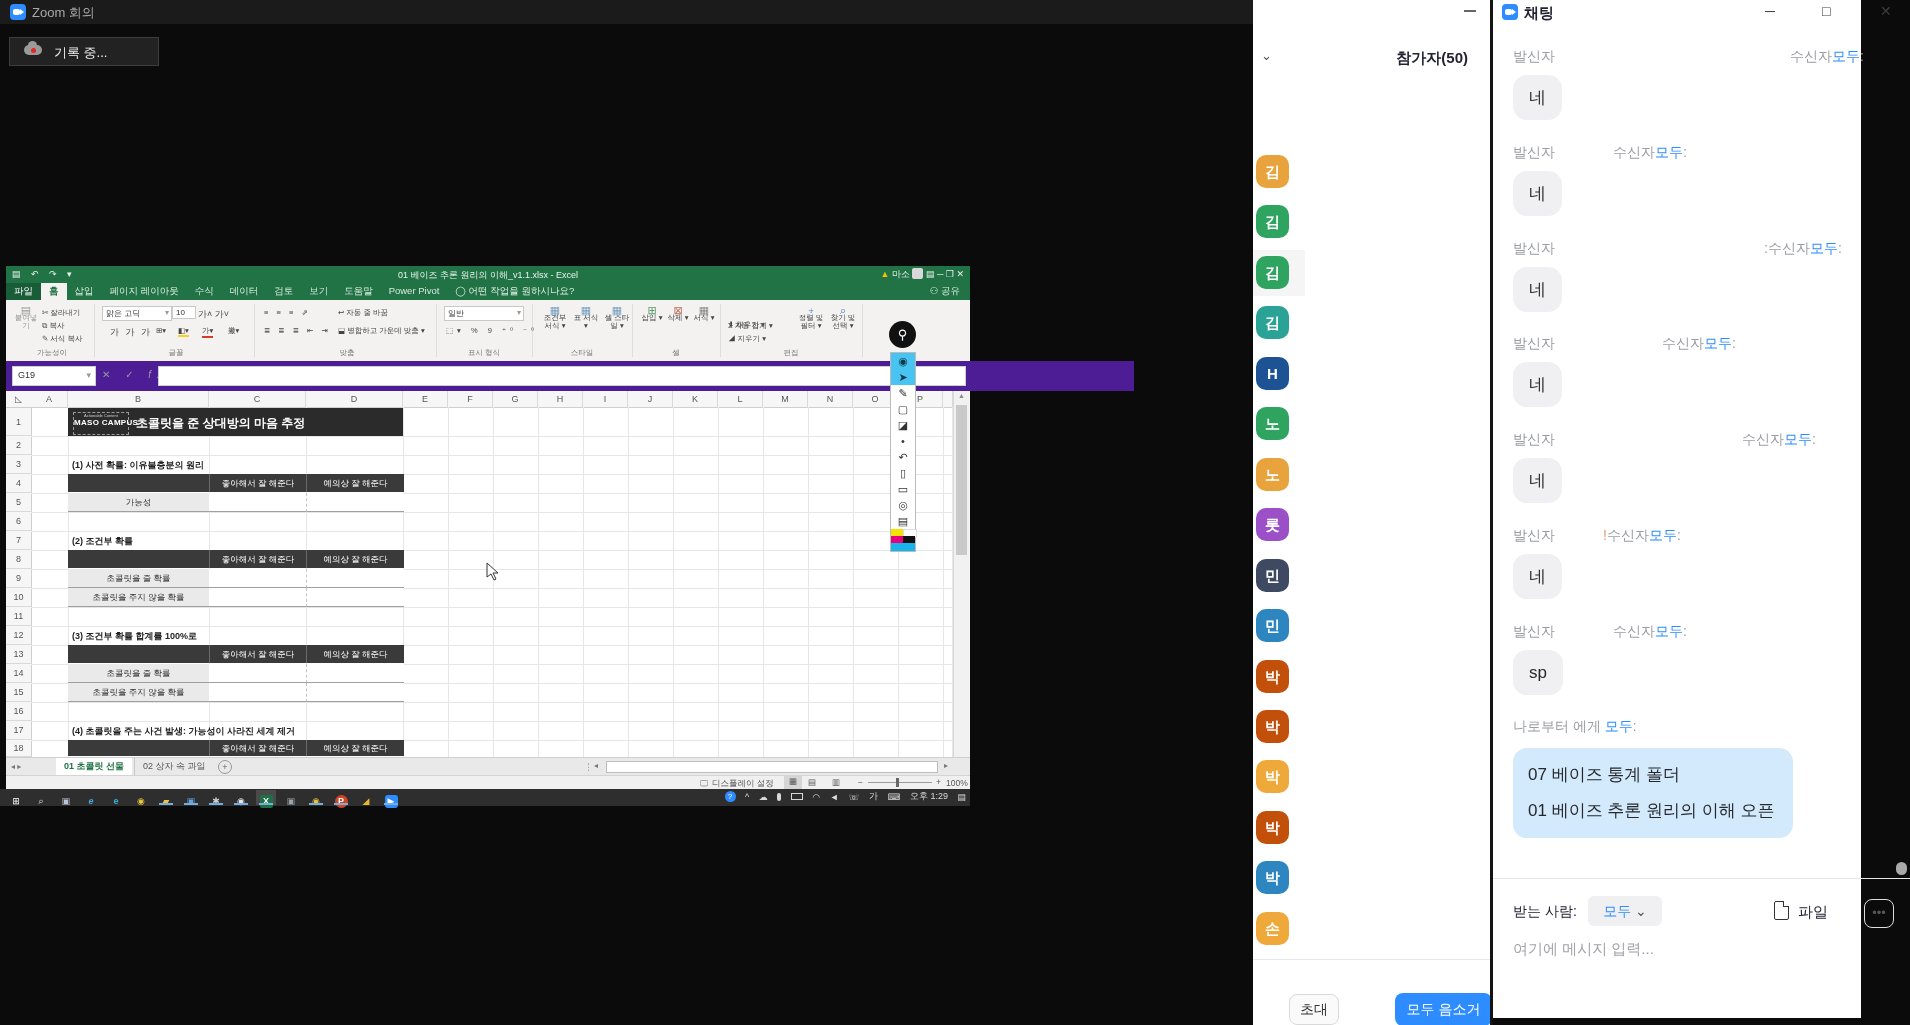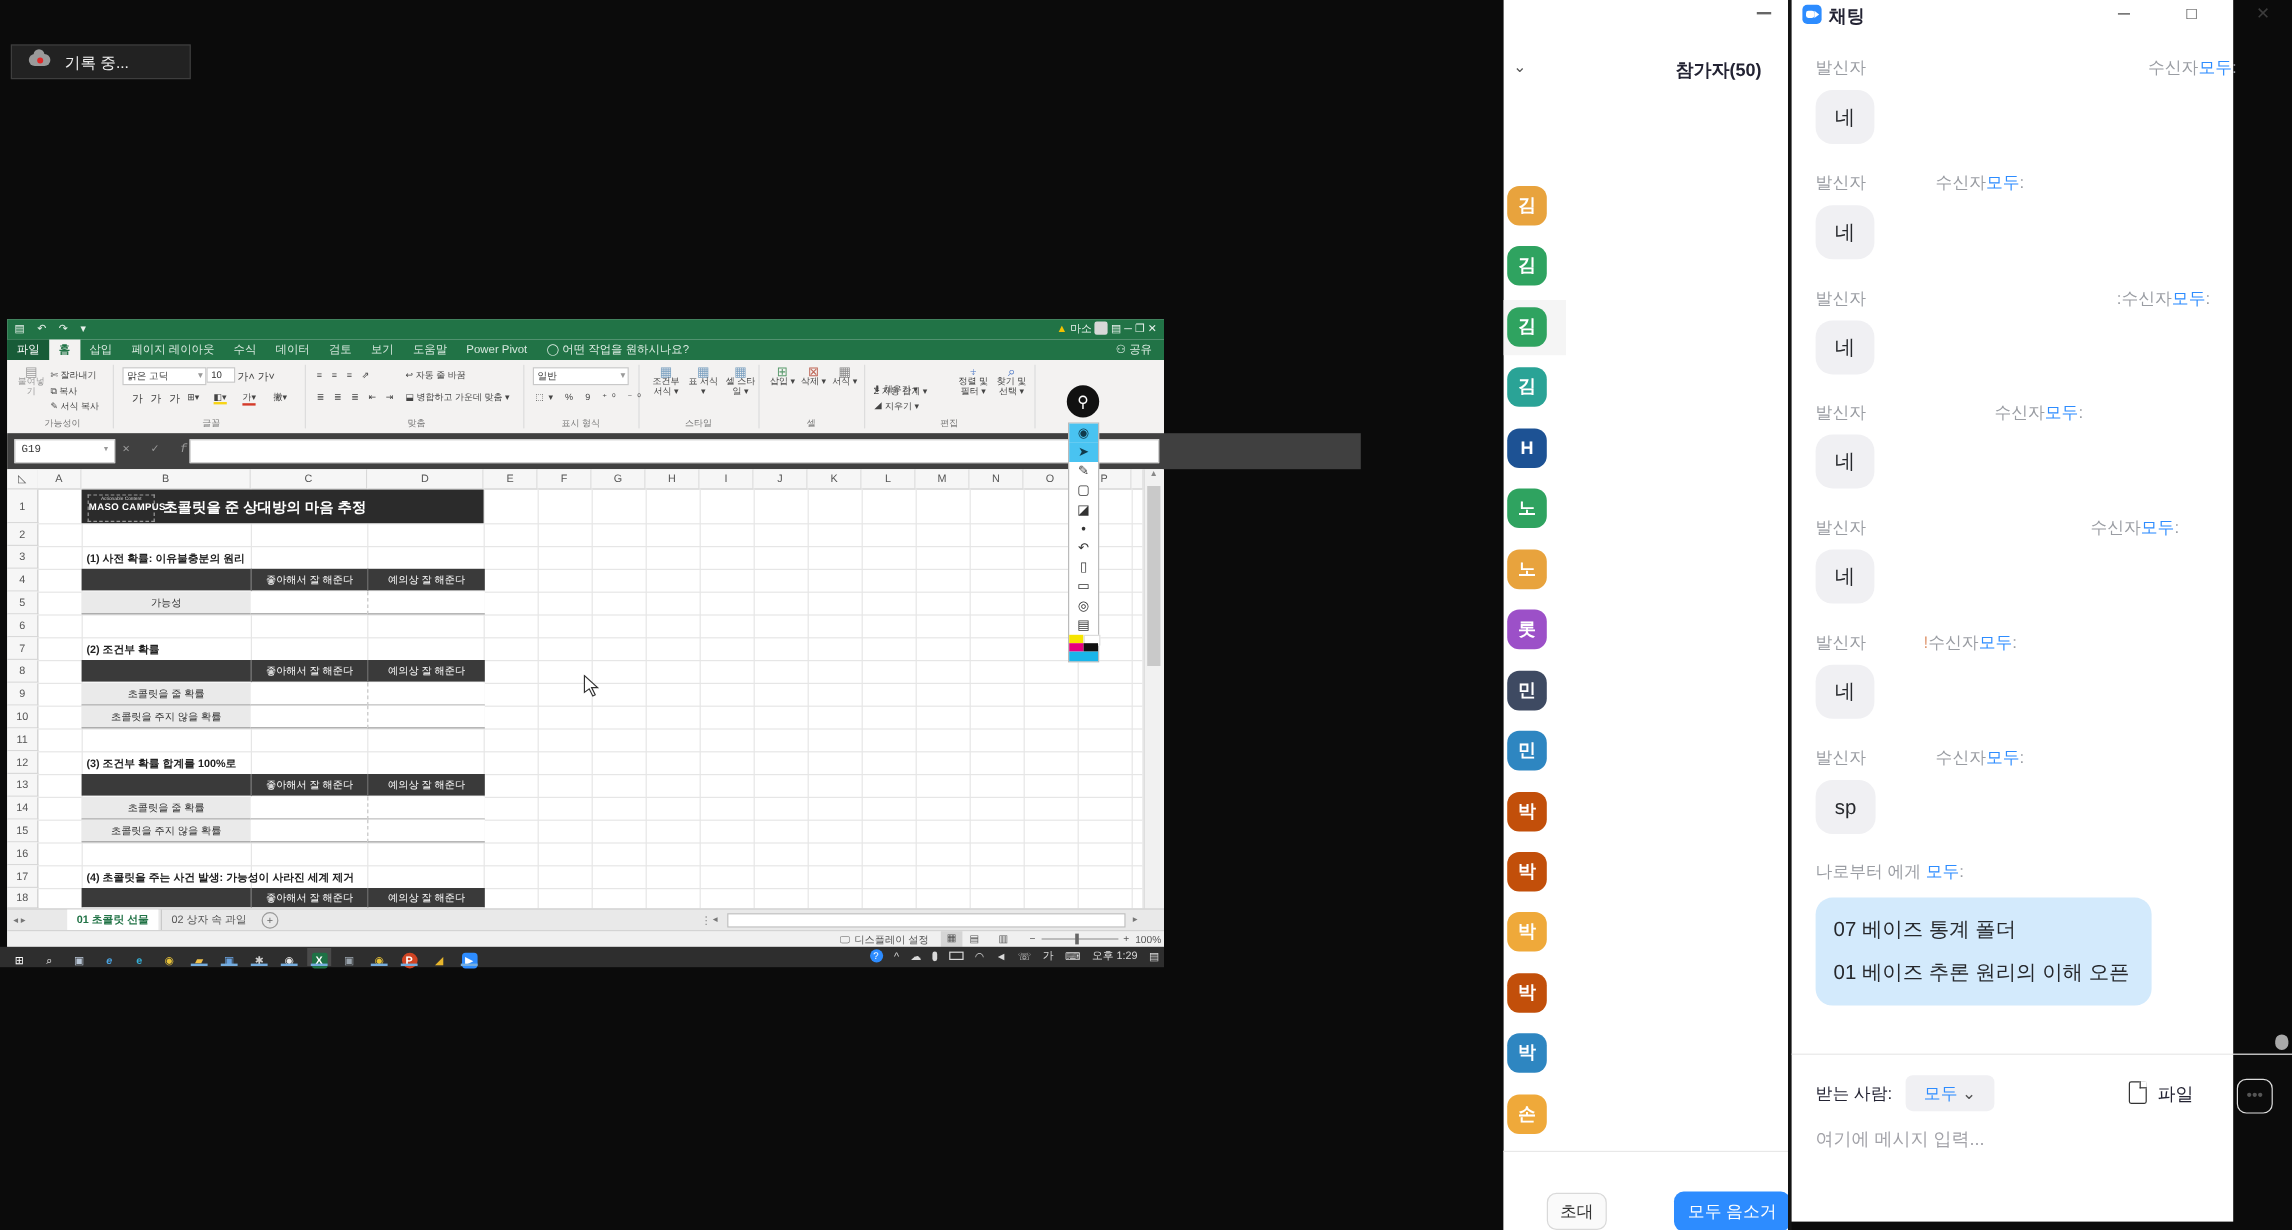--- a/index.html
+++ b/index.html
@@ -31,21 +31,21 @@
   .xl-tab.file{background:#185c38;color:#fff;}
   .xl-tab.active{background:#f3f2f1;color:#217346;font-weight:bold;}
   .xl-tellme{color:#dfeee5;font-size:9.5px;}
   .xl-ribbon{left:0;top:34px;width:964px;height:61px;background:#f3f2f1;border-bottom:1px solid #d6d6d6;}
   .rgl{position:absolute;bottom:3px;font-size:7.5px;color:#777;text-align:center;}
   .rdiv{position:absolute;top:4px;bottom:4px;width:1px;background:#ddd;}
   .rtxt{position:absolute;font-size:7.5px;color:#444;}
   .rbox{position:absolute;background:#fff;border:1px solid #c9c9c9;font-size:8px;color:#333;padding:1px 3px;}
   .rbig{position:absolute;text-align:center;font-size:7.5px;color:#444;line-height:8px;}
   .rbig .g{display:block;font-size:11px;color:#6a7f74;}
-  .xl-fbar{left:0;top:95px;width:1128px;height:30px;background:#404040;font-family:Liberation Mono, monospace;}
+  .xl-fbar{left:0;top:95px;width:1128px;height:30px;background:#4c1d95;}
   .namebox{left:6px;top:5px;width:82px;height:18px;background:#fff;border:1px solid #cfcfcf;}
   .fx-icons{left:96px;top:8px;color:#9a9a9a;font-size:10px;letter-spacing:6px;}
   .f-field{left:152px;top:5px;width:800px;height:18px;background:#fff;border:1px solid #cfcfcf;}
   .xl-colhead{background:#f6f6f6;border-right:1px solid #d9d9d9;border-bottom:1px solid #cfcfcf;color:#555;
               text-align:center;font-size:9px;line-height:16px;position:absolute;top:125px;height:16px;}
   .xl-rowno{position:absolute;left:0;width:25px;background:#f6f6f6;border-right:1px solid #cfcfcf;border-bottom:1px solid #d9d9d9;
             color:#555;text-align:center;font-size:9px;}
   .gridline-v{position:absolute;width:1px;background:#e6e6e6;}
   .gridline-h{position:absolute;height:1px;background:#e6e6e6;}
   .xl-grid-bg{left:25px;top:141px;width:921px;height:350px;background:#fff;}
@@ -127,31 +127,39 @@
   .file-lbl{position:absolute;left:305px;top:903px;font-size:15px;color:#232333;}
   .more-btn{position:absolute;left:371px;top:899px;width:28px;height:27px;border:1px solid #ddd;border-radius:8px;
             text-align:center;line-height:25px;color:#555;font-size:13px;}
   .chat-ph{position:absolute;left:20px;top:940px;font-size:15px;color:#a2a2a8;}
 </style>
 </head>
 <body>
 
 <div id="root">
 
+  <div class="abs zoom-titlebar">
+    <span class="zcam abs" style="left:10px;top:4px;width:16px;height:16px;">
+      <span class="body" style="left:3px;top:5px;width:7px;height:6px;"></span>
+      <span class="tri" style="left:10px;top:5px;border-width:3px 0 3px 4px;"></span>
+    </span>
+    <span class="abs zoom-title nowrap">Zoom 회의</span>
+  </div>
 
   <div class="abs rec-badge">
     <span class="rec-cloud">
         <span class="rec-dot"></span>
       </span>
     <span class="rec-text nowrap">기록 중...</span>
   </div>
 
   <div class="abs xl" id="xl">
     <div class="abs xl-title">
       <span class="abs xl-qa nowrap">▤ ↶ ↷ ▾</span>
+      <span class="abs xl-tname nowrap">01 베이즈 추론 원리의 이해_v1.1.xlsx - Excel</span>
       <span class="abs xl-tr-icons nowrap">
         <span style="color:#f2c200;">▲</span>
         <span>마소</span>
         <span style="display:inline-block;width:11px;height:11px;background:#d8d8d8;border-radius:2px;vertical-align:-2px;"></span>
         <span>▤</span>
         <span>─</span>
         <span>❐</span>
         <span>✕</span>
       </span>
     </div>

